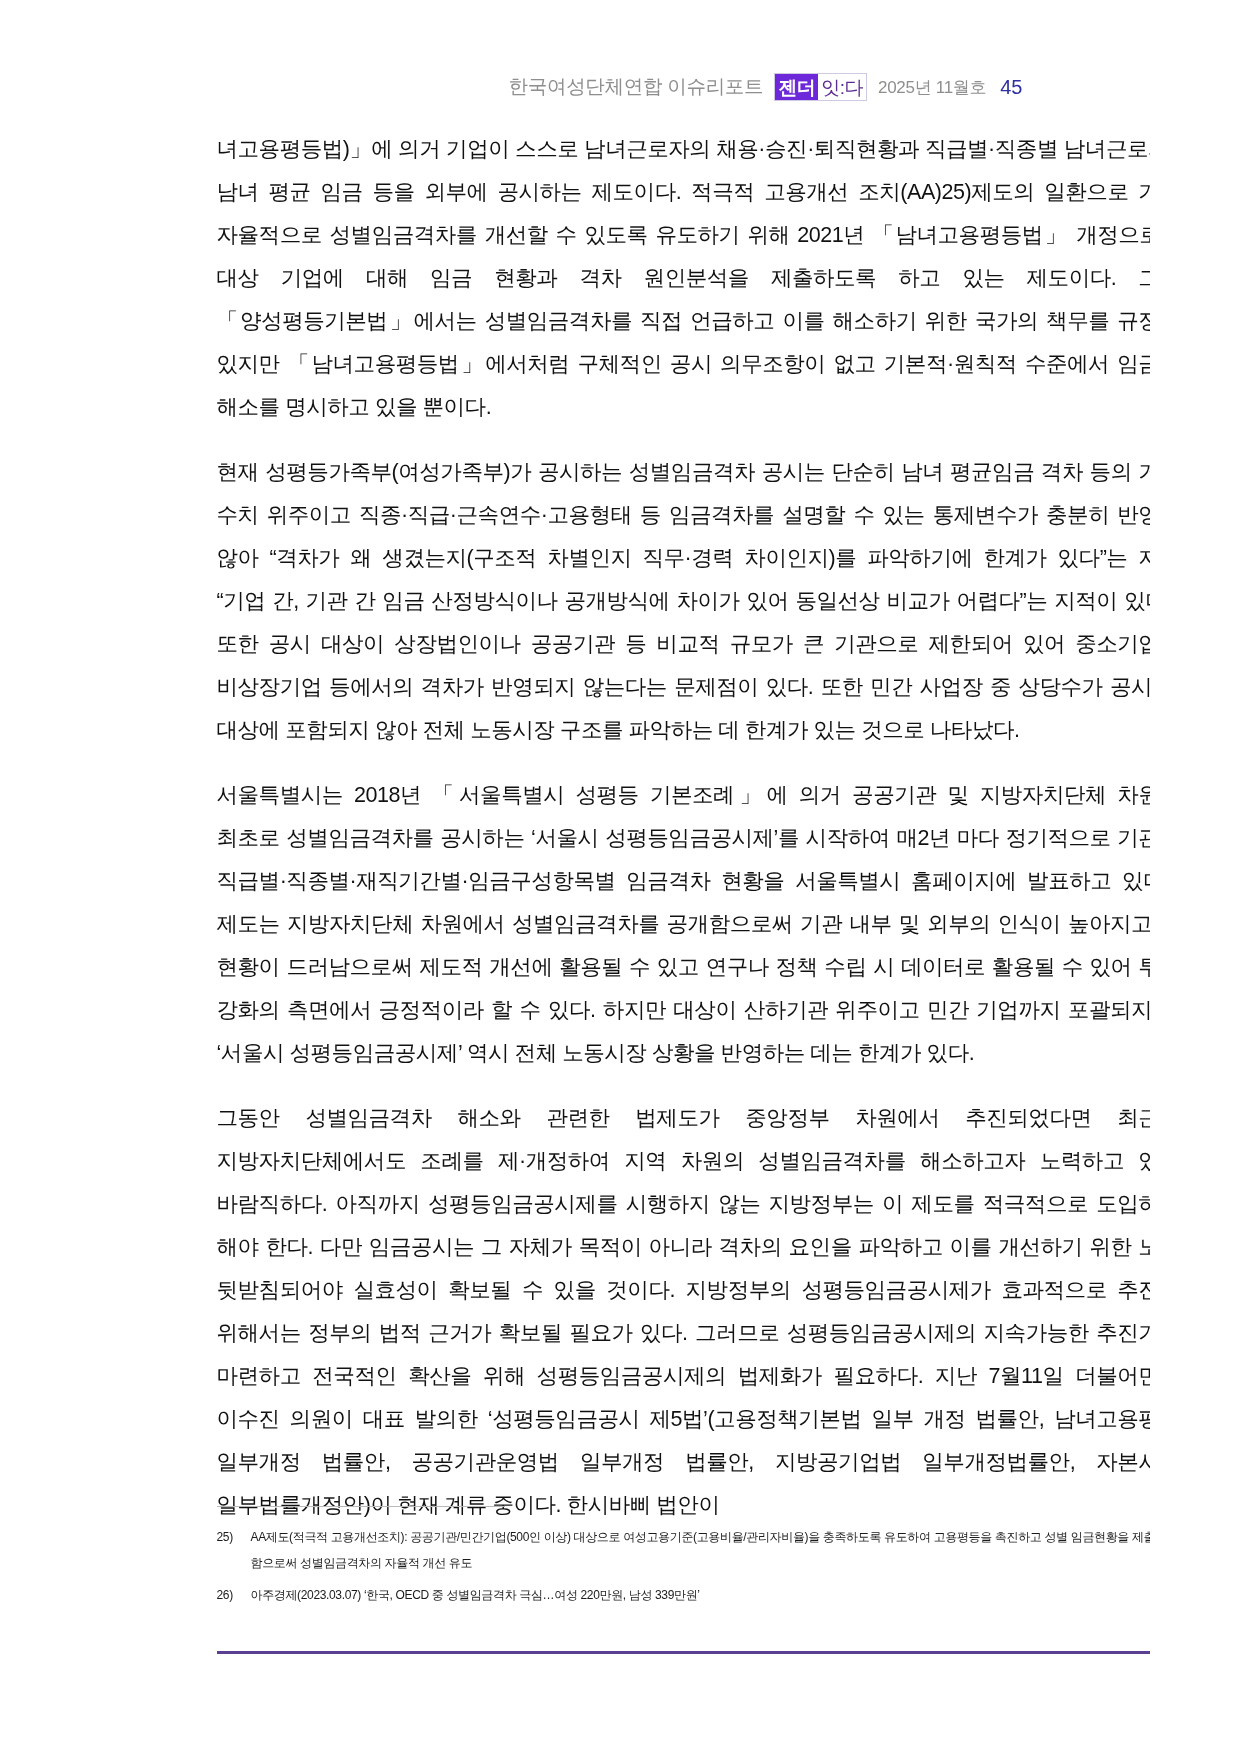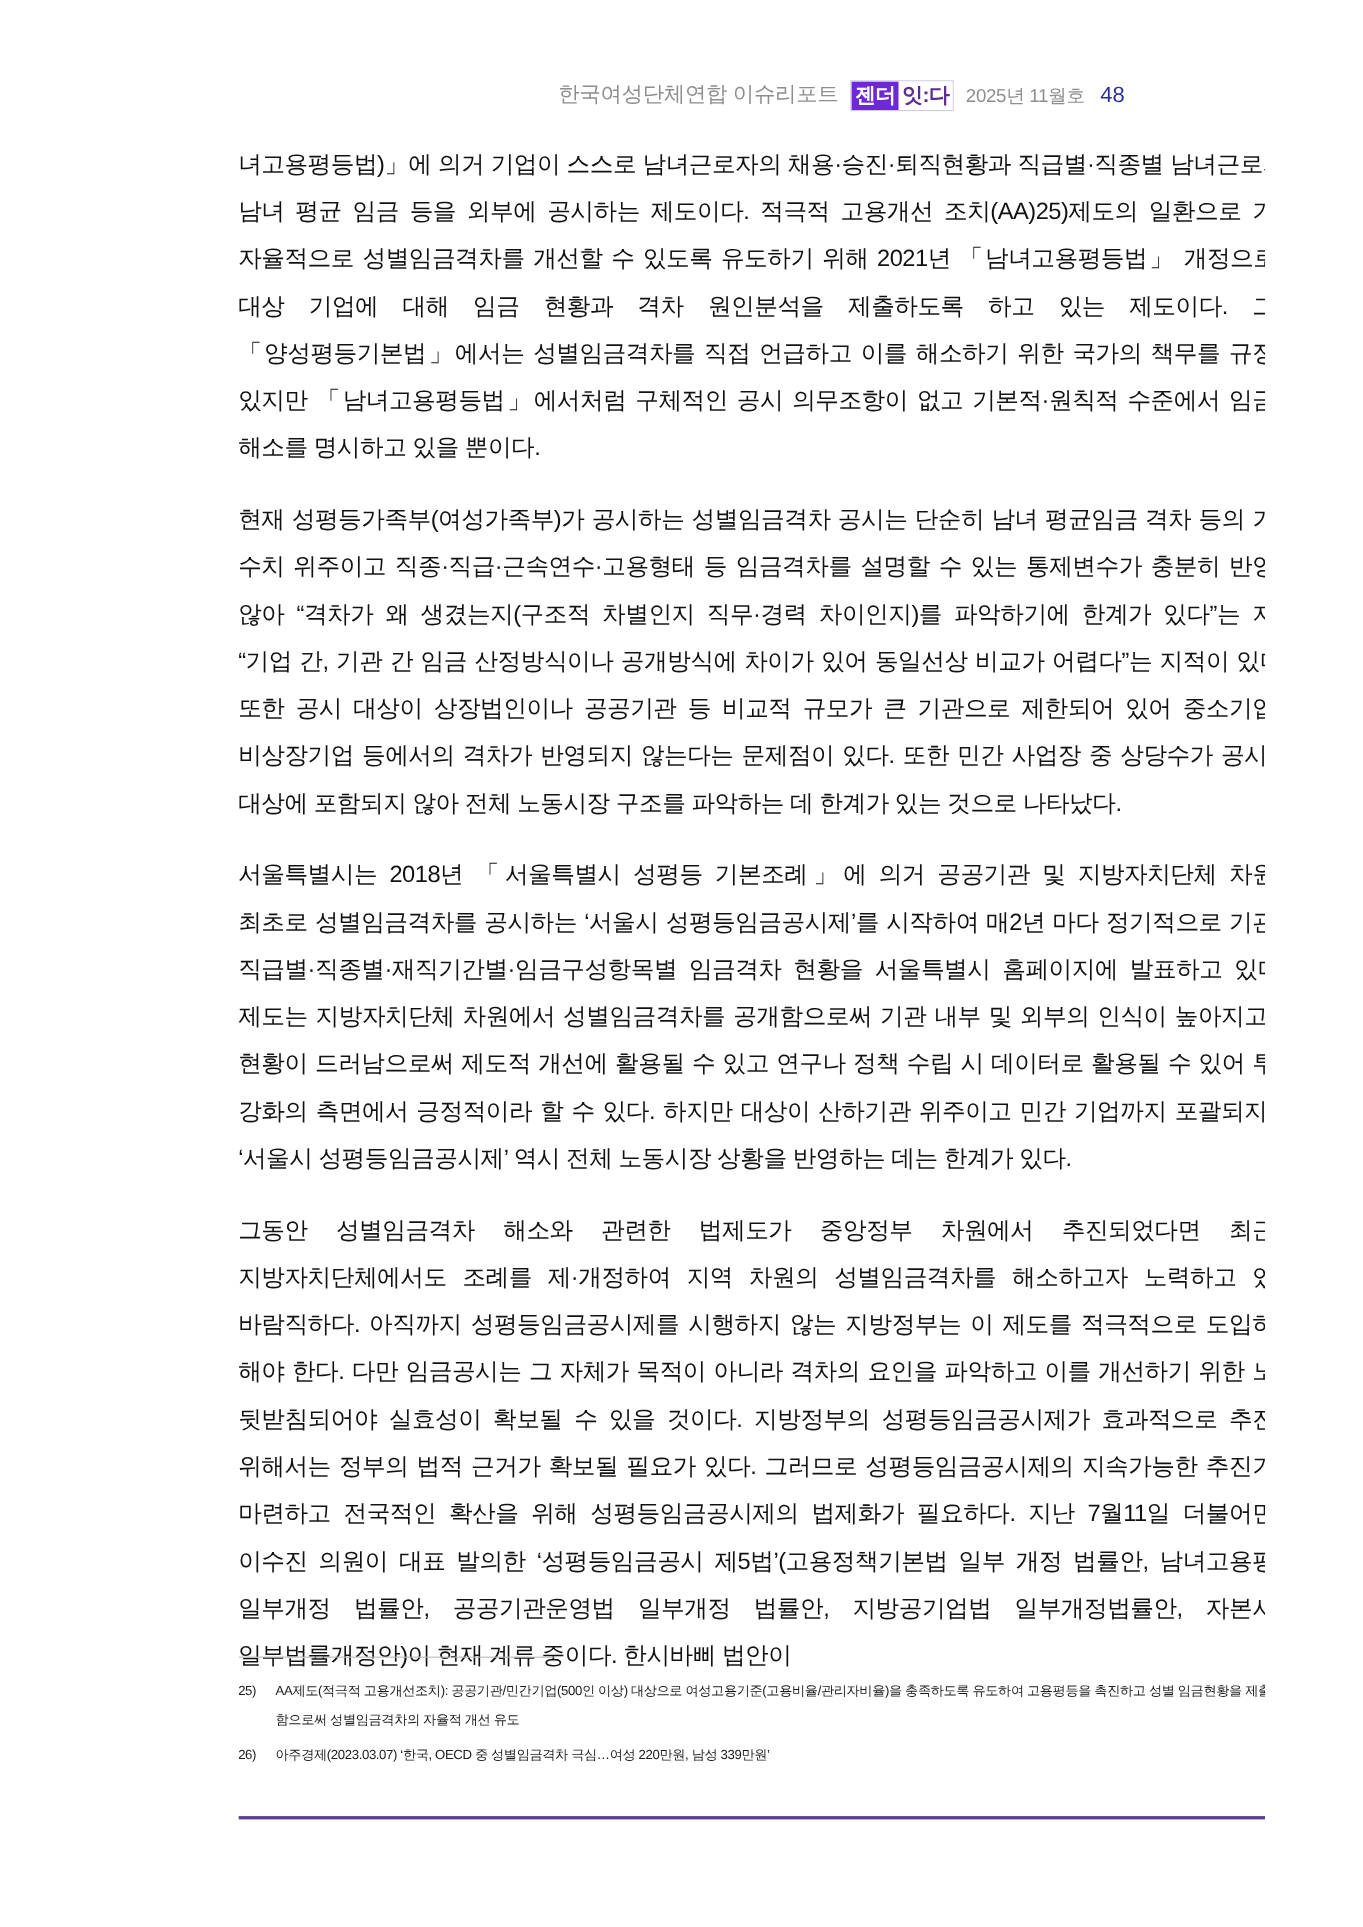--- a/index.html
+++ b/index.html
@@ -53,21 +53,21 @@
     letter-spacing: -0.5px;
     padding: 0 3px;
     display: flex;
     align-items: center;
     line-height: 1;
   }
   .logo-right {
     background: #ffffff;
     color: #5b2d90;
     font-size: 19px;
-    font-weight: bold;
+    font-weight: normal;
     letter-spacing: -0.5px;
     padding: 0 3px;
     display: flex;
     align-items: center;
     line-height: 1;
   }
   .rh-issue {
     font-size: 17px;
     color: #8e8e8e;
     letter-spacing: -0.3px;
@@ -159,21 +159,21 @@
 
 <div class="page">
 
   <div class="running-header">
     <span class="rh-text">한국여성단체연합 이슈리포트</span>
     <span class="logo">
       <span class="logo-left">젠더</span>
       <span class="logo-right">잇:다</span>
     </span>
     <span class="rh-issue">2025년 11월호</span>
-    <span class="rh-pageno">48</span>
+    <span class="rh-pageno">45</span>
   </div>
 
   <div class="content">
     <p class="para">녀고용평등법)」에 의거 기업이 스스로 남녀근로자의 채용·승진·퇴직현황과 직급별·직종별 남녀근로자 수, 남녀 평균 임금 등을 외부에 공시하는 제도이다. 적극적 고용개선 조치(AA)25)제도의 일환으로 기업이 자율적으로 성별임금격차를 개선할 수 있도록 유도하기 위해 2021년 「남녀고용평등법」 개정으로, AA 대상 기업에 대해 임금 현황과 격차 원인분석을 제출하도록 하고 있는 제도이다. 그러나 「양성평등기본법」에서는 성별임금격차를 직접 언급하고 이를 해소하기 위한 국가의 책무를 규정하고 있지만 「남녀고용평등법」에서처럼 구체적인 공시 의무조항이 없고 기본적·원칙적 수준에서 임금격차 해소를 명시하고 있을 뿐이다.</p>
     <p class="para">현재 성평등가족부(여성가족부)가 공시하는 성별임금격차 공시는 단순히 남녀 평균임금 격차 등의 거시적 수치 위주이고 직종·직급·근속연수·고용형태 등 임금격차를 설명할 수 있는 통제변수가 충분히 반영되지 않아 “격차가 왜 생겼는지(구조적 차별인지 직무·경력 차이인지)를 파악하기에 한계가 있다”는 지적과 “기업 간, 기관 간 임금 산정방식이나 공개방식에 차이가 있어 동일선상 비교가 어렵다”는 지적이 있다.26) 또한 공시 대상이 상장법인이나 공공기관 등 비교적 규모가 큰 기관으로 제한되어 있어 중소기업이나 비상장기업 등에서의 격차가 반영되지 않는다는 문제점이 있다. 또한 민간 사업장 중 상당수가 공시 의무 대상에 포함되지 않아 전체 노동시장 구조를 파악하는 데 한계가 있는 것으로 나타났다.</p>
     <p class="para">서울특별시는 2018년 「서울특별시 성평등 기본조례」에 의거 공공기관 및 지방자치단체 차원에서 최초로 성별임금격차를 공시하는 ‘서울시 성평등임금공시제’를 시작하여 매2년 마다 정기적으로 기관별로 직급별·직종별·재직기간별·임금구성항목별 임금격차 현황을 서울특별시 홈페이지에 발표하고 있다. 이 제도는 지방자치단체 차원에서 성별임금격차를 공개함으로써 기관 내부 및 외부의 인식이 높아지고 격차 현황이 드러남으로써 제도적 개선에 활용될 수 있고 연구나 정책 수립 시 데이터로 활용될 수 있어 투명성 강화의 측면에서 긍정적이라 할 수 있다. 하지만 대상이 산하기관 위주이고 민간 기업까지 포괄되지 않아 ‘서울시 성평등임금공시제’ 역시 전체 노동시장 상황을 반영하는 데는 한계가 있다.</p>
 
 
     <p class="para">그동안 성별임금격차 해소와 관련한 법제도가 중앙정부 차원에서 추진되었다면 최근에는 지방자치단체에서도 조례를 제·개정하여 지역 차원의 성별임금격차를 해소하고자 노력하고 있음은 바람직하다. 아직까지 성평등임금공시제를 시행하지 않는 지방정부는 이 제도를 적극적으로 도입하도록 해야 한다. 다만 임금공시는 그 자체가 목적이 아니라 격차의 요인을 파악하고 이를 개선하기 위한 노력이 뒷받침되어야 실효성이 확보될 수 있을 것이다. 지방정부의 성평등임금공시제가 효과적으로 추진되기 위해서는 정부의 법적 근거가 확보될 필요가 있다. 그러므로 성평등임금공시제의 지속가능한 추진기반을 마련하고 전국적인 확산을 위해 성평등임금공시제의 법제화가 필요하다. 지난 7월11일 더불어민주당 이수진 의원이 대표 발의한 ‘성평등임금공시 제5법’(고용정책기본법 일부 개정 법률안, 남녀고용평등법 일부개정 법률안, 공공기관운영법 일부개정 법률안, 지방공기업법 일부개정법률안, 자본시장법 일부법률개정안)이 현재 계류 중이다. 한시바삐 법안이</p>
   </div>

